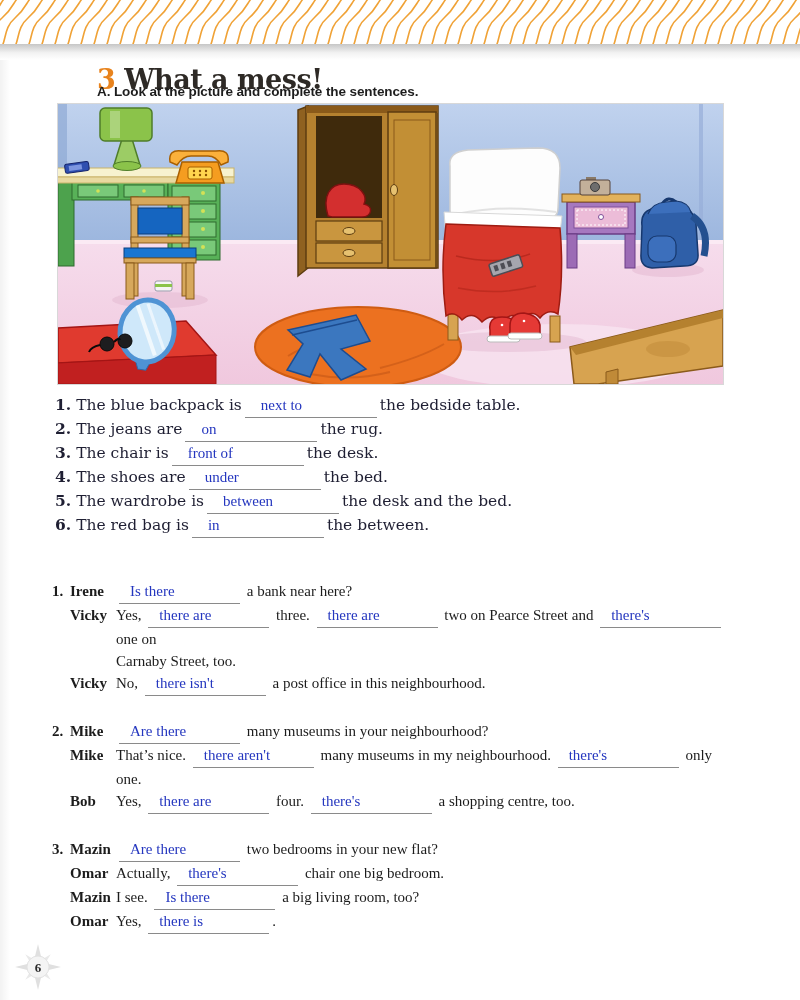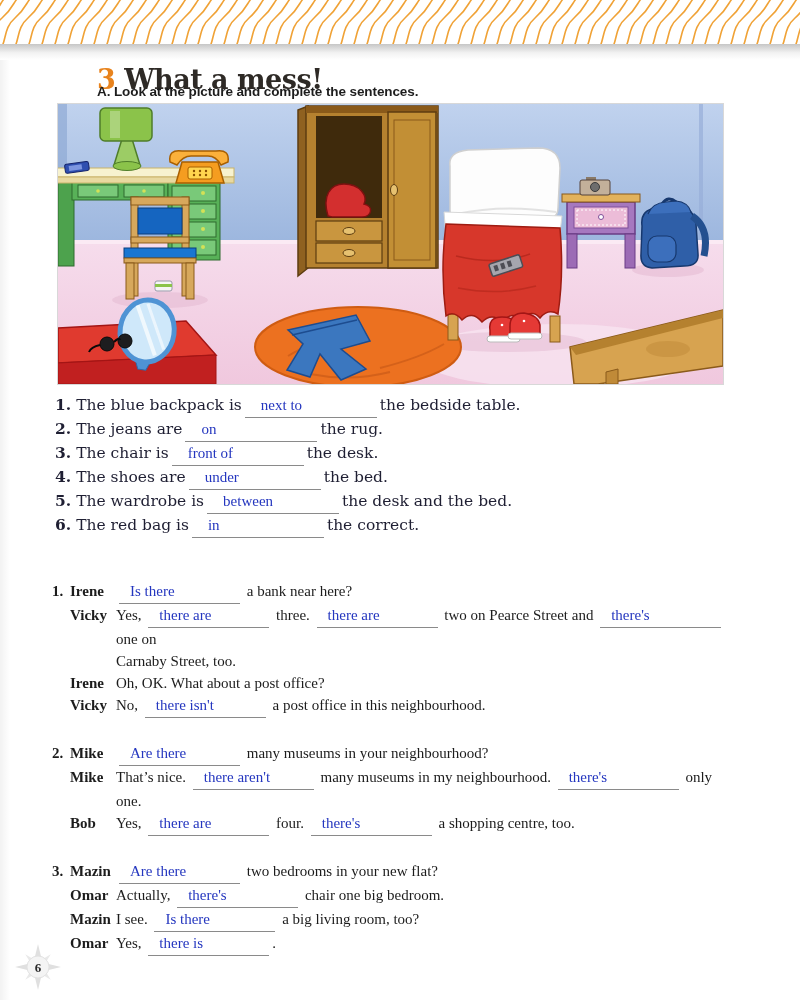--- a/index.html
+++ b/index.html
@@ -323,29 +323,28 @@
       </g>
     </svg>
   </div>
 
   <div class="sentences" id="sentences">
       <div class="sline"><b class="snum">1.</b> <span>The blue backpack is</span><span class="blank a"><span class="ans">next to</span></span><span>the bedside table.</span></div>
       <div class="sline"><b class="snum">2.</b> <span>The jeans are</span><span class="blank a"><span class="ans">on</span></span><span>the rug.</span></div>
       <div class="sline"><b class="snum">3.</b> <span>The chair is</span><span class="blank a"><span class="ans">front of</span></span><span>the desk.</span></div>
       <div class="sline"><b class="snum">4.</b> <span>The shoes are</span><span class="blank a"><span class="ans">under</span></span><span>the bed.</span></div>
       <div class="sline"><b class="snum">5.</b> <span>The wardrobe is</span><span class="blank a"><span class="ans">between</span></span><span>the desk and the bed.</span></div>
-      <div class="sline"><b class="snum">6.</b> <span>The red bag is</span><span class="blank a"><span class="ans">in</span></span><span>the correct.</span></div>
+      <div class="sline"><b class="snum">6.</b> <span>The red bag is</span><span class="blank a"><span class="ans">in</span></span><span>the between.</span></div>
     </div>
 
 
   <div class="dialogues" id="dialogues">
       <div class="dgroup">
         <div class="dline"><span class="dnum">1.</span><span class="speaker">Irene</span><span class="dtext"><span class="blank b"><span class="ans">Is there</span></span> <span>a bank near here?</span> </span></div>
         <div class="dline"><span class="dnum"></span><span class="speaker">Vicky</span><span class="dtext"> <span>Yes,</span> <span class="blank b"><span class="ans">there are</span></span> <span>three.</span> <span class="blank b"><span class="ans">there are</span></span> <span>two on Pearce Street and</span> <span class="blank b"><span class="ans">there's</span></span> <span>one on</span> <br> <span>Carnaby Street, too.</span> </span></div>
-        <div class="dline"><span class="dnum"></span><span class="speaker">Irene</span><span class="dtext"> <span>Oh, OK. What about a post office?</span> </span></div>
         <div class="dline"><span class="dnum"></span><span class="speaker">Vicky</span><span class="dtext"> <span>No,</span> <span class="blank b"><span class="ans">there isn't</span></span> <span>a post office in this neighbourhood.</span> </span></div>
       </div>
       <div class="dgroup">
         <div class="dline"><span class="dnum">2.</span><span class="speaker">Mike</span><span class="dtext"><span class="blank b"><span class="ans">Are there</span></span> <span>many museums in your neighbourhood?</span> </span></div>
         <div class="dline"><span class="dnum"></span><span class="speaker">Mike</span><span class="dtext"> <span>That’s nice.</span> <span class="blank b"><span class="ans">there aren't</span></span> <span>many museums in my neighbourhood.</span> <span class="blank b"><span class="ans">there's</span></span> <span>only one.</span> </span></div>
         <div class="dline"><span class="dnum"></span><span class="speaker">Bob</span><span class="dtext"> <span>Yes,</span> <span class="blank b"><span class="ans">there are</span></span> <span>four.</span> <span class="blank b"><span class="ans">there's</span></span> <span>a shopping centre, too.</span> </span></div>
       </div>
       <div class="dgroup">
         <div class="dline"><span class="dnum">3.</span><span class="speaker">Mazin</span><span class="dtext"><span class="blank b"><span class="ans">Are there</span></span> <span>two bedrooms in your new flat?</span> </span></div>
         <div class="dline"><span class="dnum"></span><span class="speaker">Omar</span><span class="dtext"> <span>Actually,</span> <span class="blank b"><span class="ans">there's</span></span> <span>chair one big bedroom.</span> </span></div>

